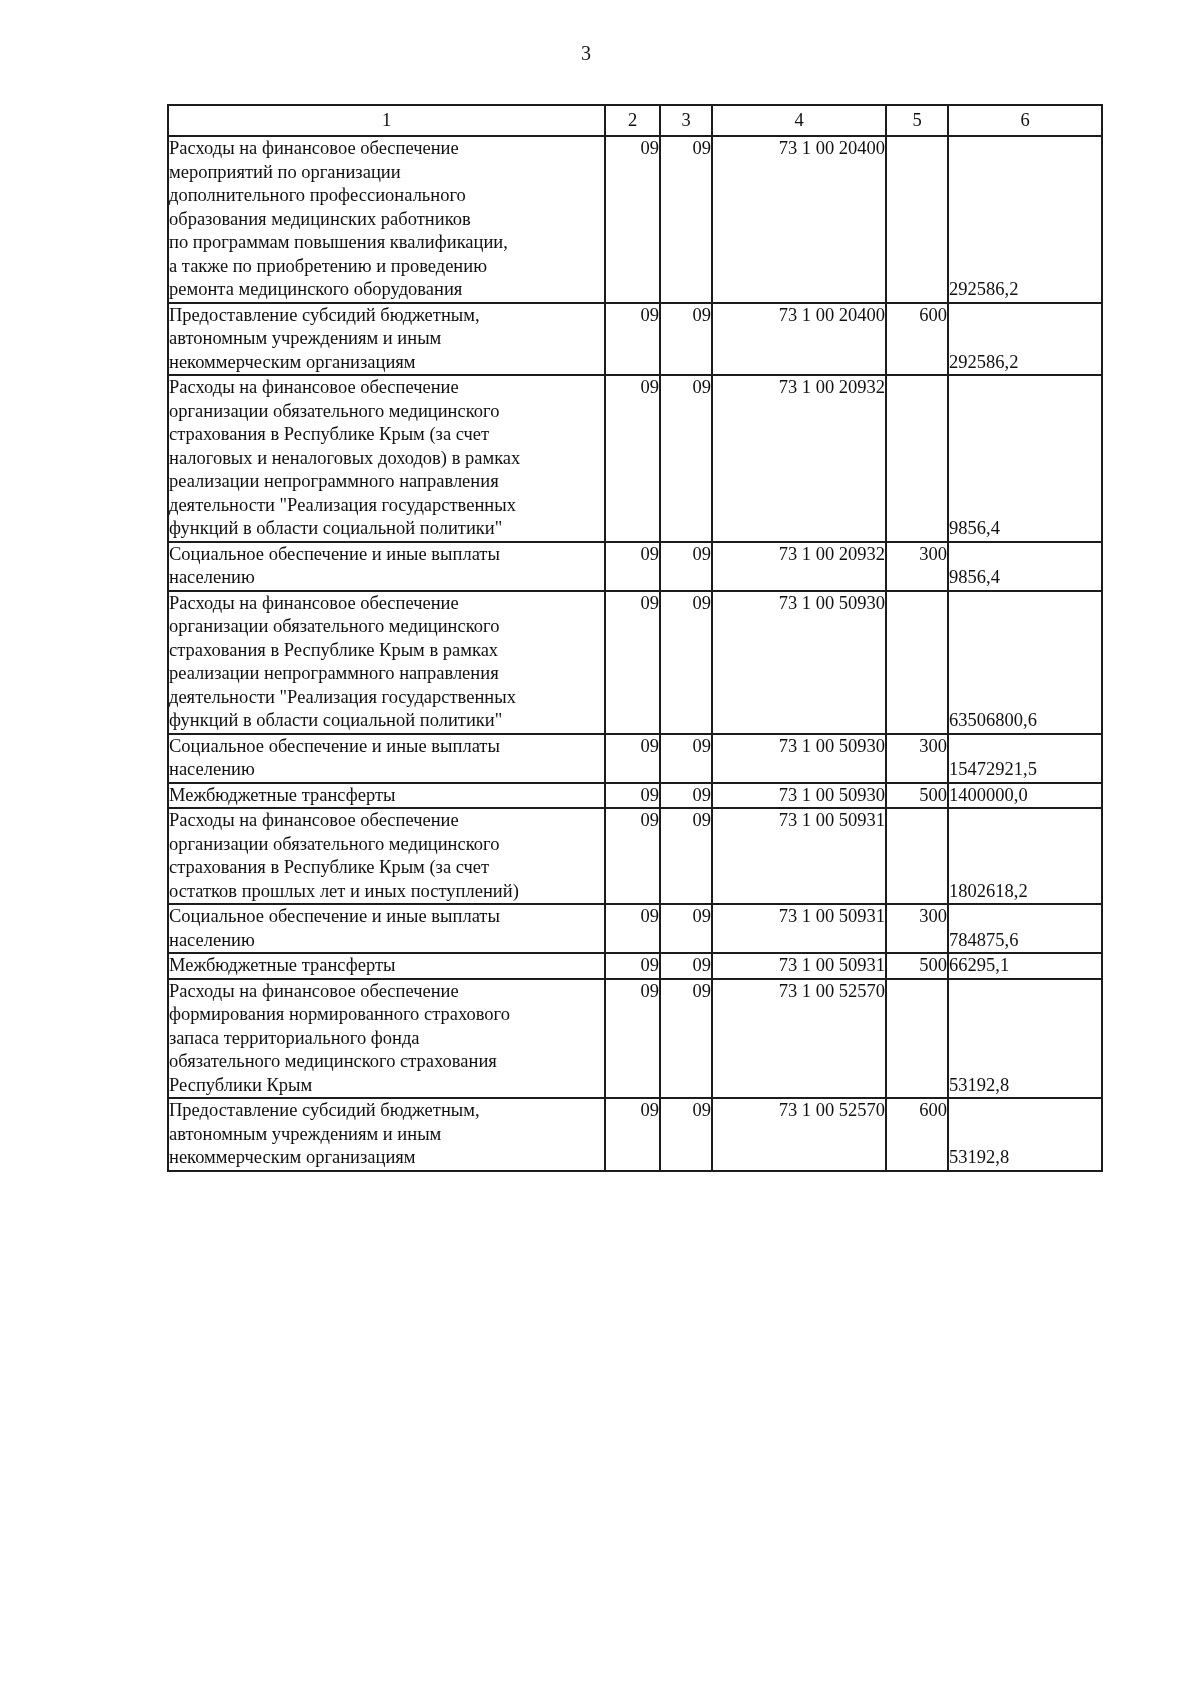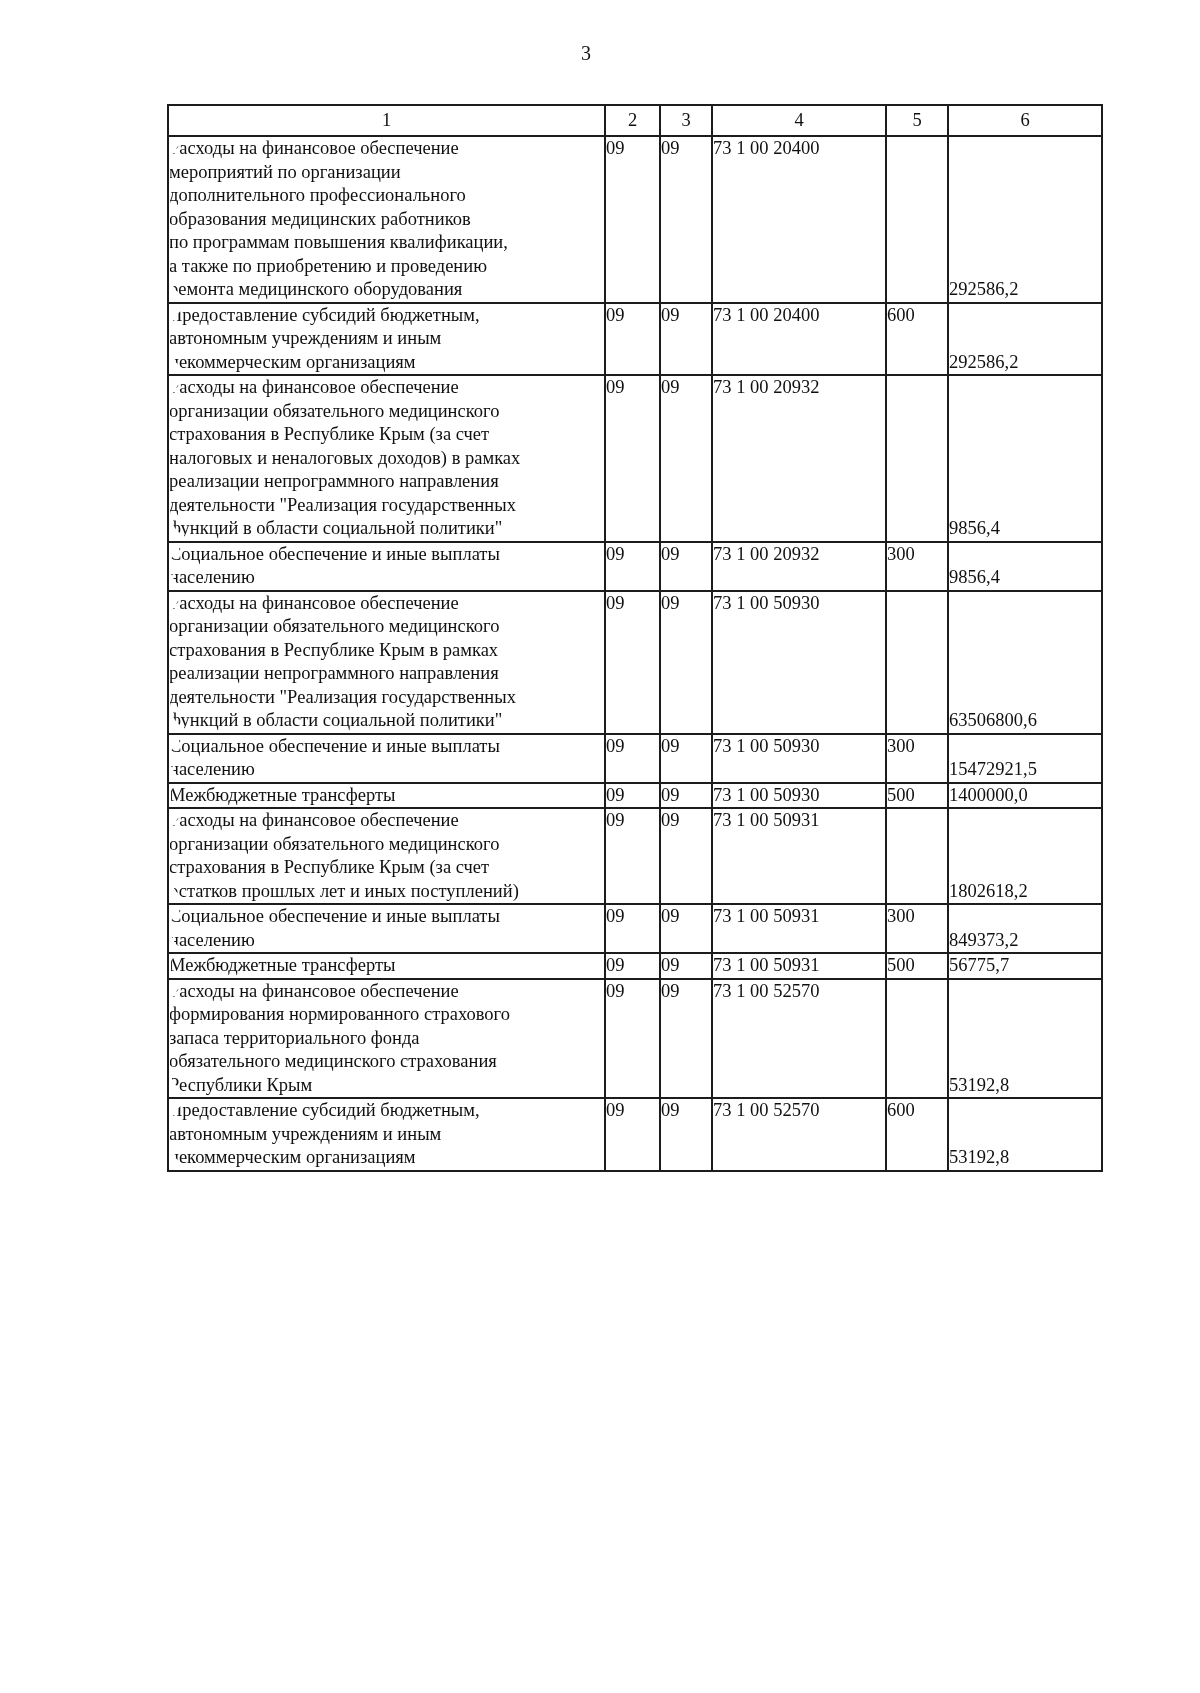--- a/index.html
+++ b/index.html
@@ -51,24 +51,23 @@
     text-align: center;
     height: 29px;
     vertical-align: middle;
   }
   td.c-name {
     text-align: left;
     vertical-align: top;
     white-space: pre-line;
     padding-left: 2px;
     padding-right: 4px;
-    border-radius: 30px;
   }
   td.c-code {
-    text-align: left;
+    text-align: right;
     vertical-align: top;
   }
   td.c-amount {
     text-align: left;
     vertical-align: bottom;
     padding-right: 3px;
   }
 </style>
 </head>
 <body>
@@ -185,29 +184,29 @@
           <td class="c-code"></td>
           <td class="c-amount">1802618,2</td>
         </tr>
         <tr>
           <td class="c-name">Социальное обеспечение и иные выплаты
 населению</td>
           <td class="c-code">09</td>
           <td class="c-code">09</td>
           <td class="c-code">73 1 00 50931</td>
           <td class="c-code">300</td>
-          <td class="c-amount">849373,2</td>
+          <td class="c-amount">784875,6</td>
         </tr>
         <tr>
           <td class="c-name">Межбюджетные трансферты</td>
           <td class="c-code">09</td>
           <td class="c-code">09</td>
           <td class="c-code">73 1 00 50931</td>
           <td class="c-code">500</td>
-          <td class="c-amount">56775,7</td>
+          <td class="c-amount">66295,1</td>
         </tr>
         <tr>
           <td class="c-name">Расходы на финансовое обеспечение
 формирования нормированного страхового
 запаса территориального фонда
 обязательного медицинского страхования
 Республики Крым</td>
           <td class="c-code">09</td>
           <td class="c-code">09</td>
           <td class="c-code">73 1 00 52570</td>

